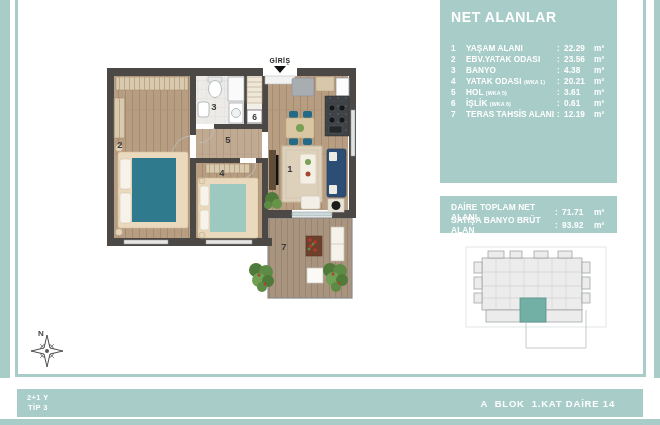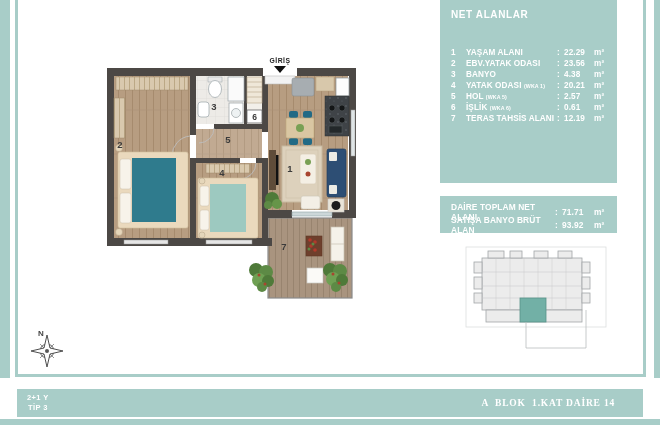--- a/index.html
+++ b/index.html
@@ -13,40 +13,40 @@
   .frame{
     position:absolute;left:15px;top:-6px;width:631px;height:383px;
     border:3px solid #a8cdc8;box-sizing:border-box;pointer-events:none;
   }
   .bottom-strip{position:absolute;left:0;top:419px;width:660px;height:6px;}
   
   .list-box{
     position:absolute;left:440px;top:0;width:177px;height:183px;
     color:#fff;box-sizing:border-box;padding:9px 8px 0 11px;
   }
-  .list-title{font-size:10px;font-weight:bold;letter-spacing:.6px;margin:0 0 27px 0;}
+  .list-title{font-size:14px;font-weight:bold;letter-spacing:.6px;margin:0 0 18px 0;}
   .arow{
     display:grid;grid-template-columns:15px 1fr 7px 30px 15px;
     height:11px;align-items:center;font-size:8.2px;font-weight:bold;letter-spacing:.1px;
   }
   .arow .sub{font-size:5.3px;font-weight:bold;}
   .totals-box{
     position:absolute;left:440px;top:196px;width:177px;height:37px;
     color:#fff;box-sizing:border-box;padding:6px 8px 8px 11px;
   }
   .trow{
     display:grid;grid-template-columns:1fr 7px 32px 15px;
     height:12.5px;align-items:center;font-size:8.4px;font-weight:bold;letter-spacing:.1px;
   }
   
   .footer-band{position:absolute;left:17px;top:389px;width:626px;height:28px;color:#fff;}
   .plan-type{position:absolute;left:10px;top:4px;font-size:7.5px;line-height:9.5px;font-weight:bold;letter-spacing:.4px;text-align:center;}
   .unit-loc{
     position:absolute;right:28px;top:50%;transform:translateY(-50%);
-    font-size:9.5px;font-weight:bold;letter-spacing:.8px;white-space:pre;font-family:Liberation Serif, serif;
+    font-size:9.5px;font-weight:bold;letter-spacing:.8px;white-space:pre;
   }
   
   svg{position:absolute;left:0;top:0;}
   .rnum{font-size:9.5px;font-weight:bold;fill:#3b3b3b;text-anchor:middle;font-family:"Liberation Sans",sans-serif;}
   .giris{font-size:6.8px;font-weight:bold;fill:#1d1d1d;text-anchor:middle;letter-spacing:.5px;font-family:"Liberation Sans",sans-serif;}
   .north{font-size:8px;font-weight:bold;fill:#444;font-family:"Liberation Sans",sans-serif;}
 </style>
 </head>
 <body>
 
@@ -298,21 +298,21 @@
     <span>4</span>
     <span><span>YATAK ODASI</span> <span class="sub">(WKA 1)</span></span>
     <span>:</span>
     <span>20.21</span>
     <span>m²</span>
   </div>
   <div class="arow">
     <span>5</span>
     <span><span>HOL</span> <span class="sub">(WKA 5)</span></span>
     <span>:</span>
-    <span>2.57</span>
+    <span>3.61</span>
     <span>m²</span>
   </div>
   <div class="arow">
     <span>6</span>
     <span><span>İŞLİK</span> <span class="sub">(WKA 6)</span></span>
     <span>:</span>
     <span>0.61</span>
     <span>m²</span>
   </div>
   <div class="arow">

